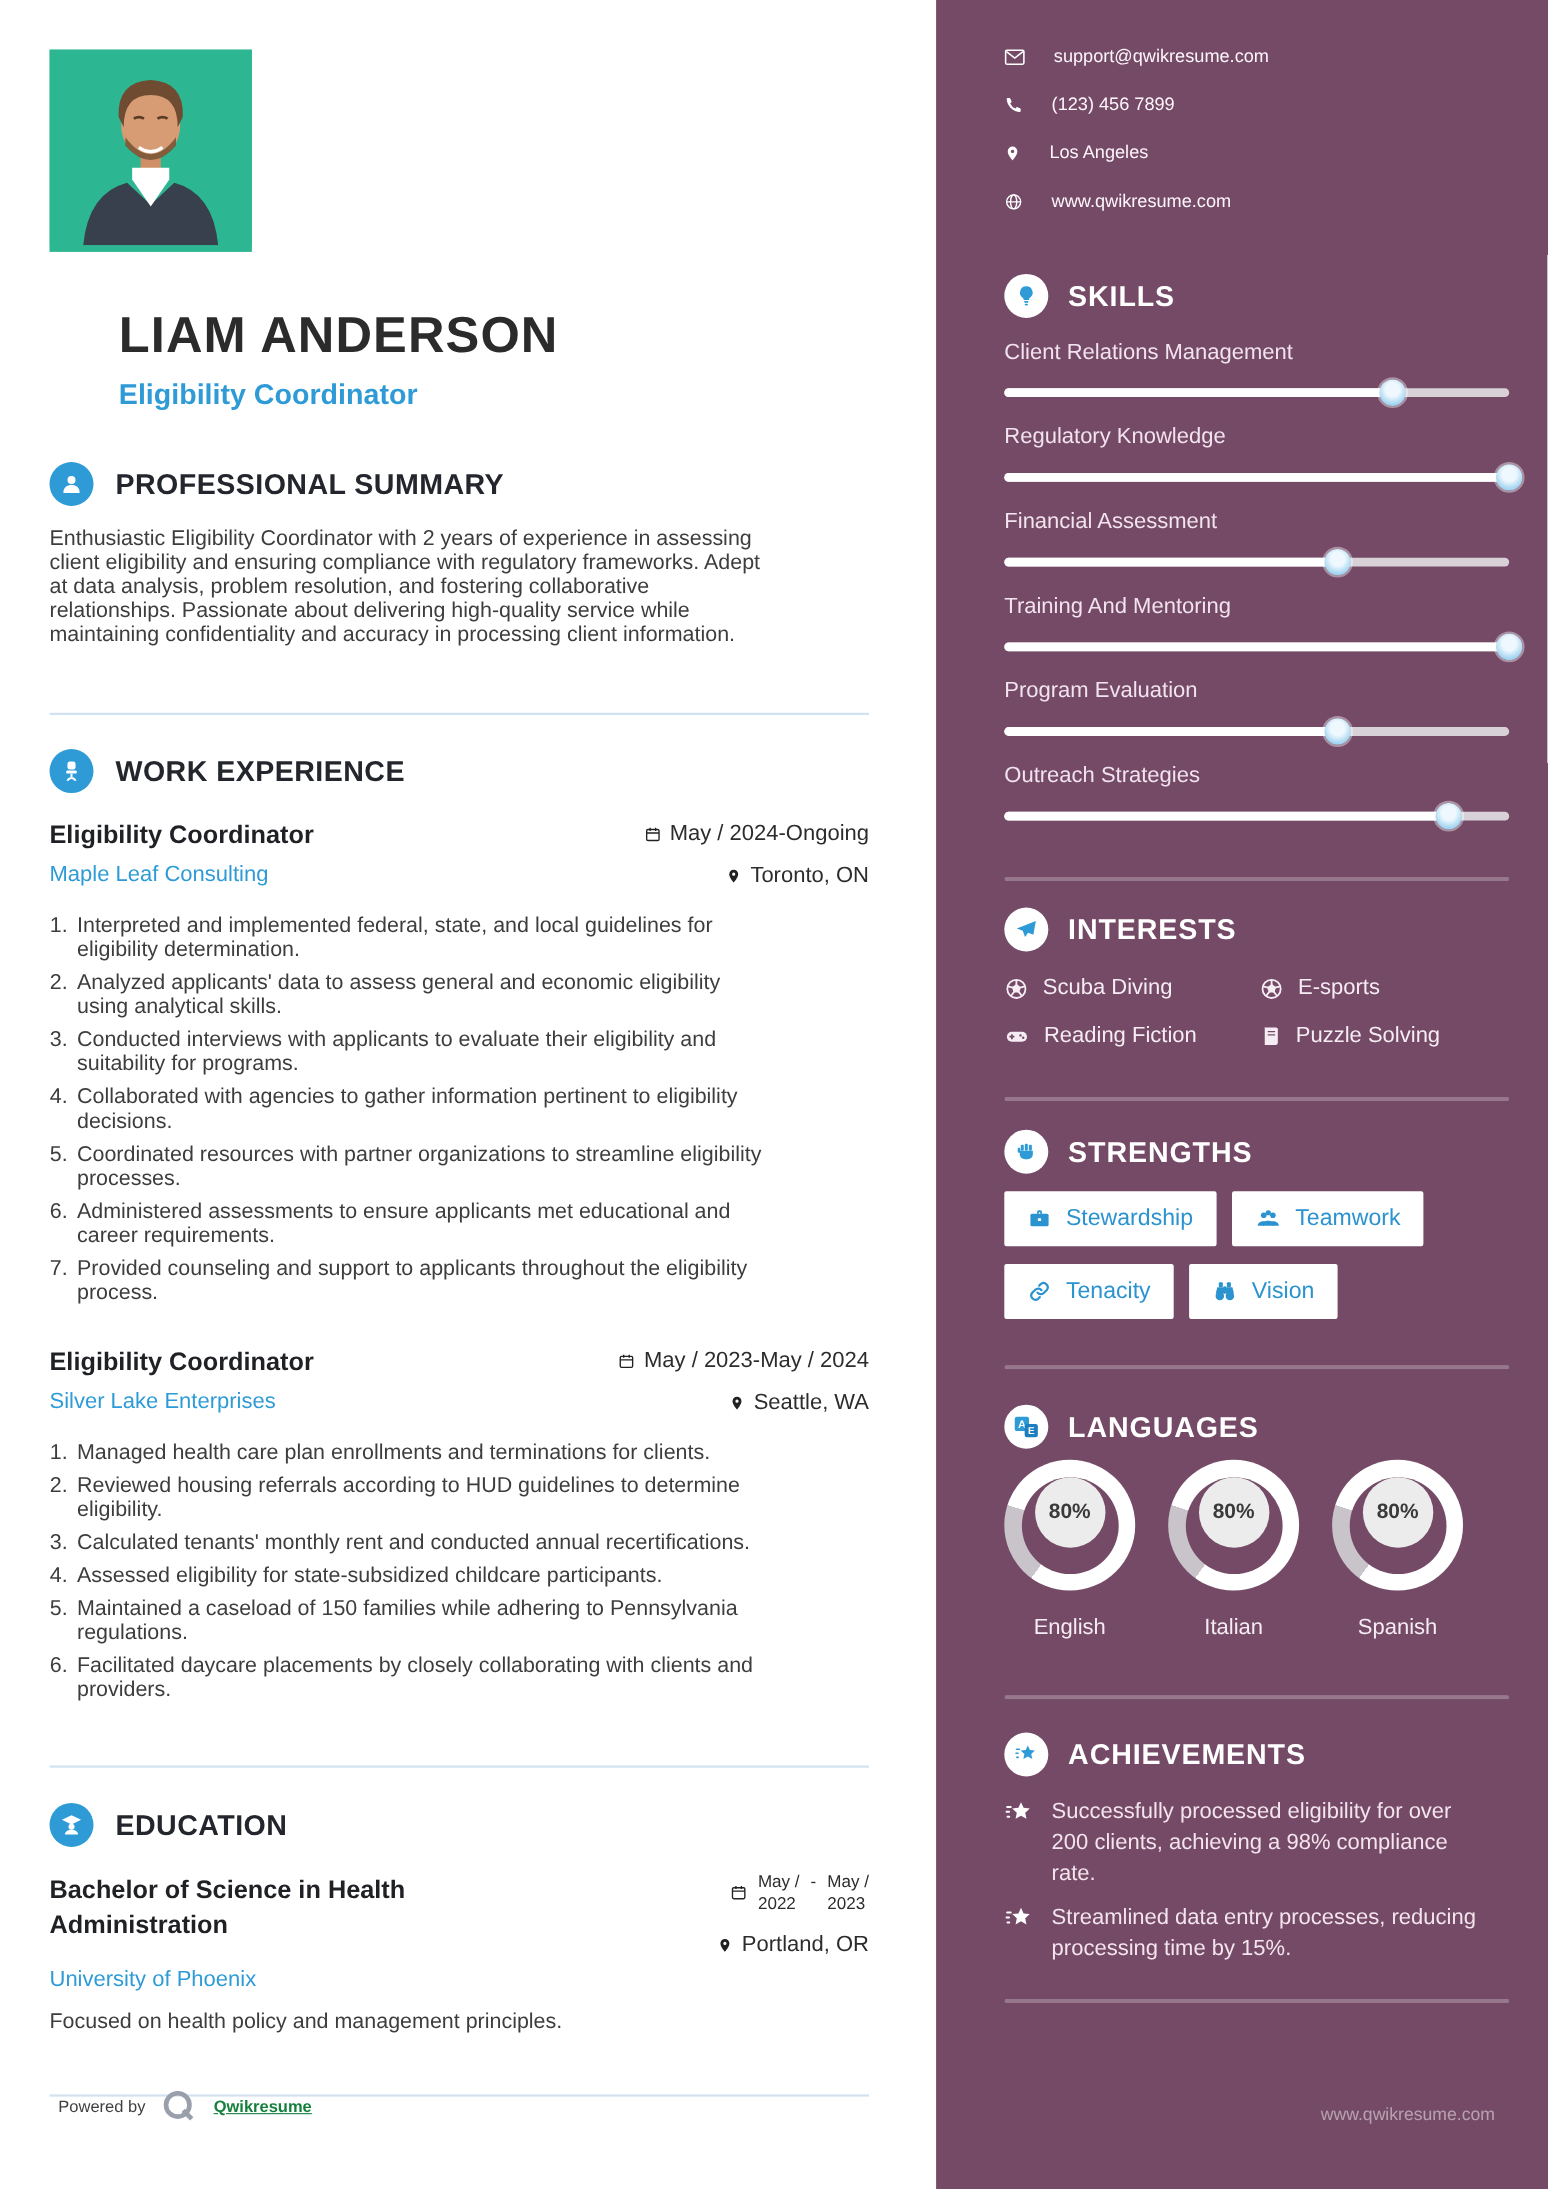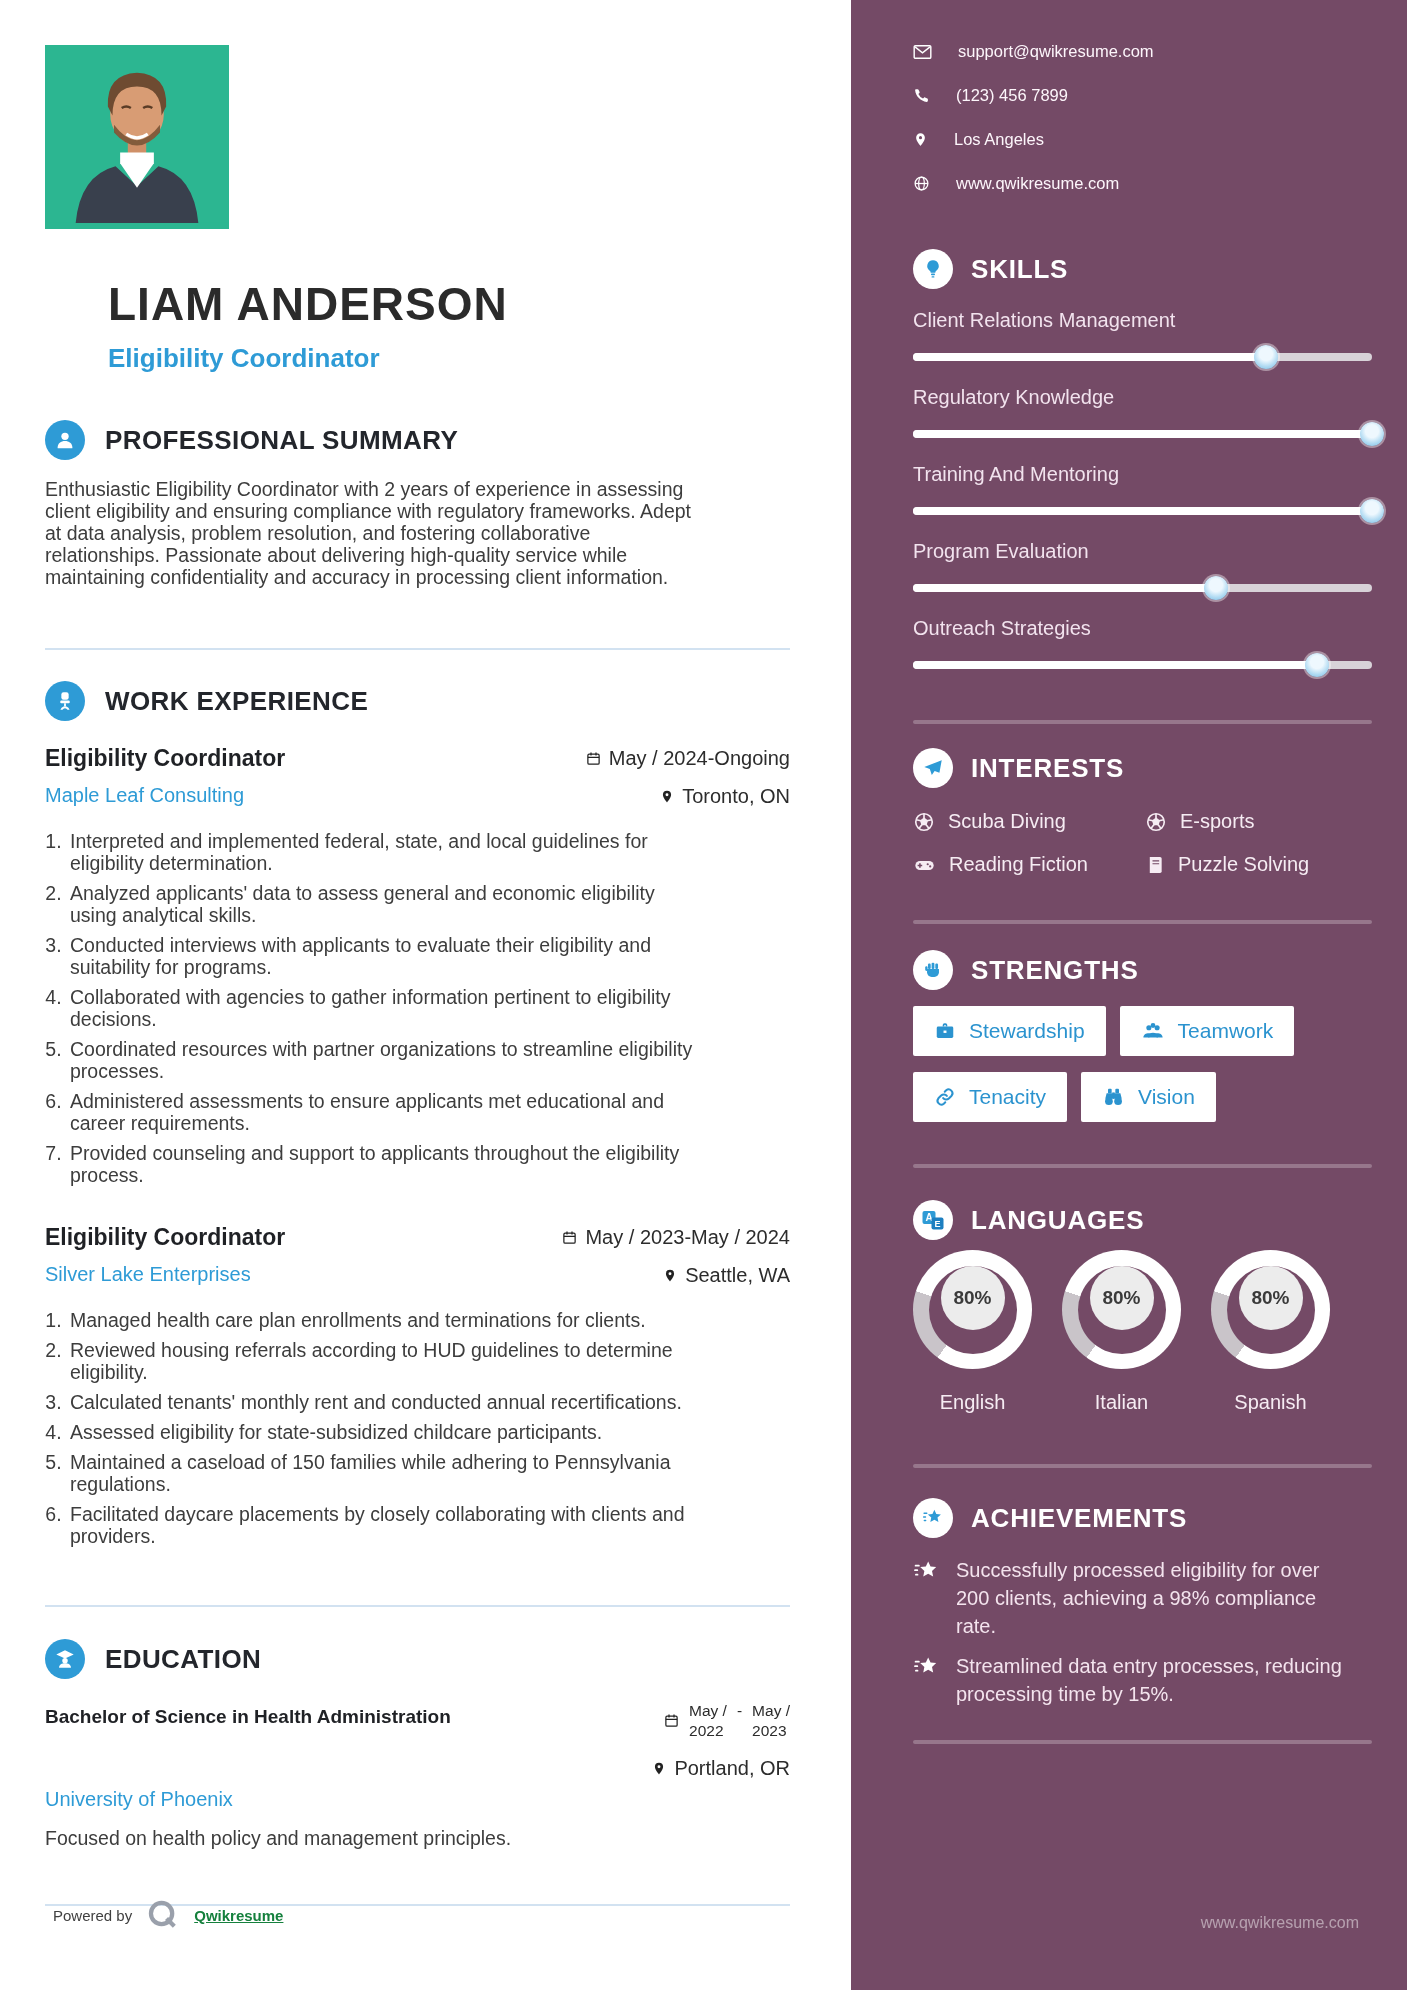--- a/index.html
+++ b/index.html
@@ -39,21 +39,21 @@
   .meta-line { font-size:20px; color:#2c2c2c; display:flex; justify-content:flex-end; align-items:center; gap:8px; }
   .meta-line + .meta-line { margin-top:15px; }
   .meta-line svg { flex:0 0 auto; }
 
   ol.bullets { margin-top:22px; padding-left:22px; max-width:648px; font-size:19.5px; line-height:22px; color:#3d3d3d; }
   ol.bullets li { margin-bottom:8px; padding-left:3px; }
 
   .div-before-edu { margin-top:58px; }
   .edu-head { margin-top:32px; }
   .edu-row { margin-top:22px; display:flex; justify-content:space-between; }
-  .edu-degree { max-width:440px; font-size:19px; font-weight:700; color:#1f2125; line-height:32px; }
+  .edu-degree { max-width:440px; font-size:23px; font-weight:700; color:#1f2125; line-height:32px; }
   .edu-meta { min-width:215px; }
   .edu-dates { display:flex; gap:10px; justify-content:flex-end; align-items:flex-start; font-size:15.5px; color:#2c2c2c; }
   .dstack { line-height:20px; text-align:left; }
   .edu-sep { line-height:20px; }
   .edu-loc { margin-top:16px; }
   .edu-school { font-size:20px; color:#2e9bd6; margin-top:8px; }
   .edu-desc { font-size:19.5px; color:#3d3d3d; margin-top:16px; }
   .div-after-edu { margin-top:54px; }
 
   .left-footer { position:absolute; left:53px; bottom:58px; display:flex; align-items:center; gap:14px; }
@@ -343,20 +343,28 @@
       </div>
       <div class="skill-row">
         <div class="skill-name">Regulatory Knowledge</div>
         <div class="slider" style="--lv: 100%;">
             <div class="track"></div>
             <div class="fill"></div>
             <div class="handle"></div>
           </div>
       </div>
       <div class="skill-row">
+        <div class="skill-name">Financial Assessment</div>
+        <div class="slider" style="--lv: 66%;">
+            <div class="track"></div>
+            <div class="fill"></div>
+            <div class="handle"></div>
+          </div>
+      </div>
+      <div class="skill-row">
         <div class="skill-name">Training And Mentoring</div>
         <div class="slider" style="--lv: 100%;">
             <div class="track"></div>
             <div class="fill"></div>
             <div class="handle"></div>
           </div>
       </div>
       <div class="skill-row">
         <div class="skill-name">Program Evaluation</div>
         <div class="slider" style="--lv: 66%;">

